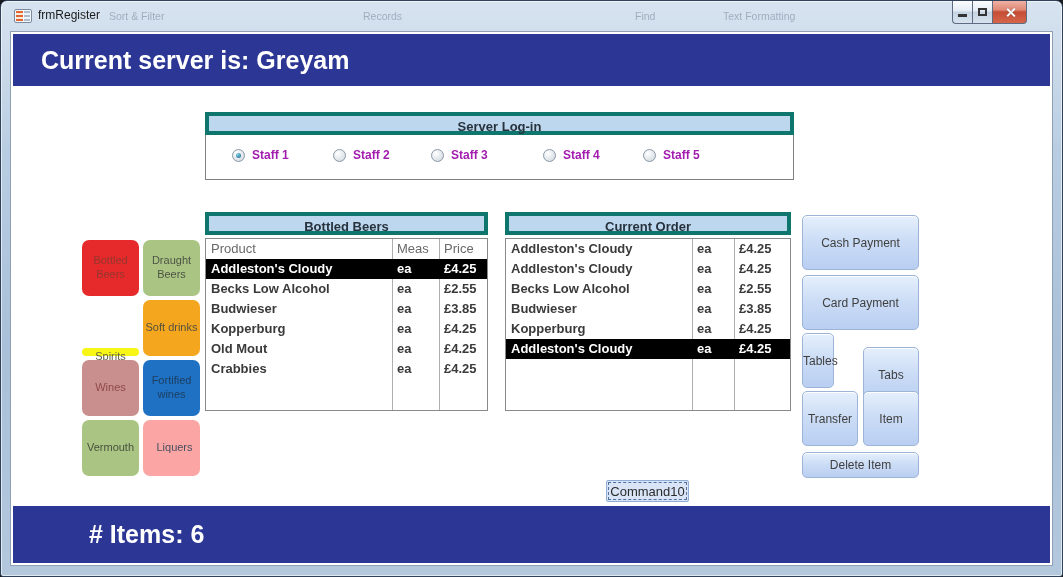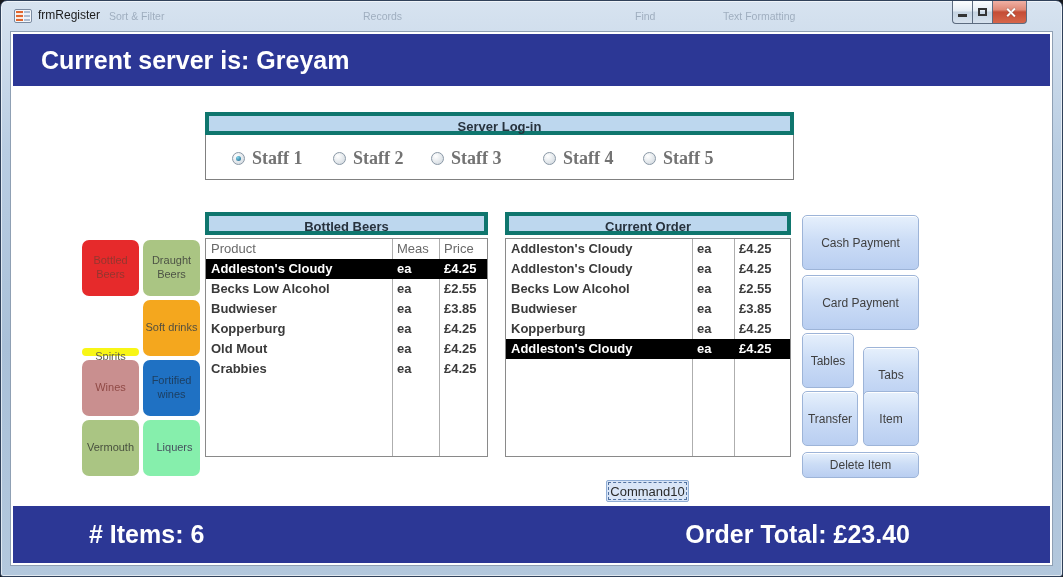--- a/index.html
+++ b/index.html
@@ -64,53 +64,53 @@
   .login-body { position:relative; height:45px; background:#fff; border:1px solid #808080; border-top:none; }
   .radio-opt { position:absolute; top:13px; display:flex; align-items:center; cursor:pointer; }
   .radio-opt:nth-of-type(1){ left:26px; } .radio-opt:nth-of-type(2){ left:127px; }
   .radio-opt:nth-of-type(3){ left:225px; } .radio-opt:nth-of-type(4){ left:337px; }
   .radio-opt:nth-of-type(5){ left:437px; }
   .radio { width:13px; height:13px; border-radius:50%; border:1px solid #8a98a6;
     background:radial-gradient(circle at 35% 30%, #ffffff, #cdd5dc); position:relative; }
   .radio .dot { display:none; position:absolute; left:3px; top:3px; width:5px; height:5px;
     border-radius:50%; background:radial-gradient(circle at 35% 30%, #7fd4ea, #1d5f86); }
   .radio-opt.selected .radio .dot { display:block; }
-  .radio-label { margin-left:7px; font-size:18px; font-weight:bold; color:#737373;font-family:Liberation Serif, serif; }
+  .radio-label { margin-left:7px; font-size:12px; font-weight:bold; color:#a21caf; }
 
   
   .cat-grid { position:absolute; left:71px; top:208px; display:grid;
     grid-template-columns:57px 57px; grid-auto-rows:56px; gap:4px; }
   .cat-btn { border:none; border-radius:7px; font-family:inherit; font-size:11px;
     line-height:1.25; cursor:pointer; padding:2px; font-weight:400; }
 
   
   .list-panel { position:absolute; top:180px; }
   .list-panel.products { left:194px; width:283px; }
   .list-panel.orders { left:494px; width:286px; }
-  .list-box { position:absolute; top:26px; left:0; right:0; height:219px;
+  .list-box { position:absolute; top:26px; left:0; right:0; height:173px;
     background:#fff; border:1px solid #8a8a8a; overflow:hidden; }
   .col-line { position:absolute; top:0; bottom:0; width:1px; background:#aeaeae; }
   .products .col-line.l1 { left:186px; } .products .col-line.l2 { left:233px; }
   .orders   .col-line.l1 { left:186px; } .orders   .col-line.l2 { left:228px; }
   .lrow { display:grid; height:20px; line-height:20px; font-size:13px;
     font-weight:bold; color:#3a3a3a; cursor:pointer; }
   .products .lrow { grid-template-columns:186px 47px 1fr; }
   .orders   .lrow { grid-template-columns:186px 42px 1fr; }
   .lrow span { padding-left:5px; white-space:nowrap; overflow:hidden; }
   .lrow.head { font-weight:400; color:#696969; cursor:default; }
   .lrow.selected { background:#000; color:#fff; position:relative; z-index:1; }
 
   
   .act { position:absolute; border:1px solid #9db4d8; border-radius:5px;
     background:linear-gradient(#e6f0fc, #ccddf6 45%, #b9cef1);
     box-shadow:inset 0 1px 0 #fff; font-family:inherit; font-size:12px;
     color:#3f3f3f; cursor:pointer; }
   .act.cash     { left:791px; top:183px; width:117px; height:55px; }
   .act.card     { left:791px; top:243px; width:117px; height:55px; }
-  .act.tables   { left:791px; top:301px; width:52px;  height:55px; }
+  .act.tables   { left:791px; top:301px; width:32px;  height:55px; }
   .act.tabs     { left:852px; top:301px; width:56px;  height:55px;margin-top:14px; }
   .act.transfer { left:791px; top:359px; width:56px;  height:55px; }
   .act.split    { left:852px; top:359px; width:56px;  height:55px; }
   .act.delete   { left:791px; top:420px; width:117px; height:26px; }
 
   .command10 { position:absolute; left:595px; top:448px; width:83px; height:22px;
     background:#d9e5f7; border:1px solid #8fadd6; border-radius:2px;
     outline:1px dashed #51719f; outline-offset:-3px;
     font-family:inherit; font-size:13px; color:#2b2b2b; cursor:pointer; }
 </style>
@@ -186,21 +186,21 @@
         <button class="cat-btn" style="background: rgb(248, 246, 22); color: rgb(97, 97, 74); margin-top: 48px;"><span>Spirits</span></button>
 
         <button class="cat-btn" style="background: rgb(244, 167, 30); color: rgb(85, 80, 63);"><span>Soft drinks</span></button>
 
         <button class="cat-btn" style="background: rgb(201, 143, 143); color: rgb(144, 74, 70);"><span>Wines</span></button>
 
         <button class="cat-btn" style="background: rgb(31, 113, 195); color: rgb(29, 63, 98);"><span>Fortified wines</span></button>
 
         <button class="cat-btn" style="background: rgb(170, 197, 131); color: rgb(72, 80, 62);"><span>Vermouth</span></button>
 
-        <button class="cat-btn" style="background: #86efac; color: rgb(70, 80, 94); padding-left: 8px;"><span>Liquers</span></button>
+        <button class="cat-btn" style="background: #fca5a5; color: rgb(70, 80, 94); padding-left: 8px;"><span>Liquers</span></button>
       </div>
 
     <div class="list-panel products">
       <div class="panel-head">Bottled Beers</div>
       <div class="list-box">
         <div class="col-line l1"></div>
         <div class="col-line l2"></div>
         <div class="lrow head">
           <span>Product</span>
           <span>Meas</span>
@@ -300,20 +300,16 @@
     <button class="act transfer">Transfer</button>
     <button class="act split">Item</button>
     <button class="act delete">Delete Item</button>
 
     <button class="command10">Command10</button>
 
     <div class="band bottom">
       <span>
         <span># Items:</span><span class="val">6</span>
       </span>
-      <span>
-        <span>Order Total:</span>
-        <span>£23.40</span>
-      </span>
     </div>
 
   </div>
 </div>
 
 </body></html>

